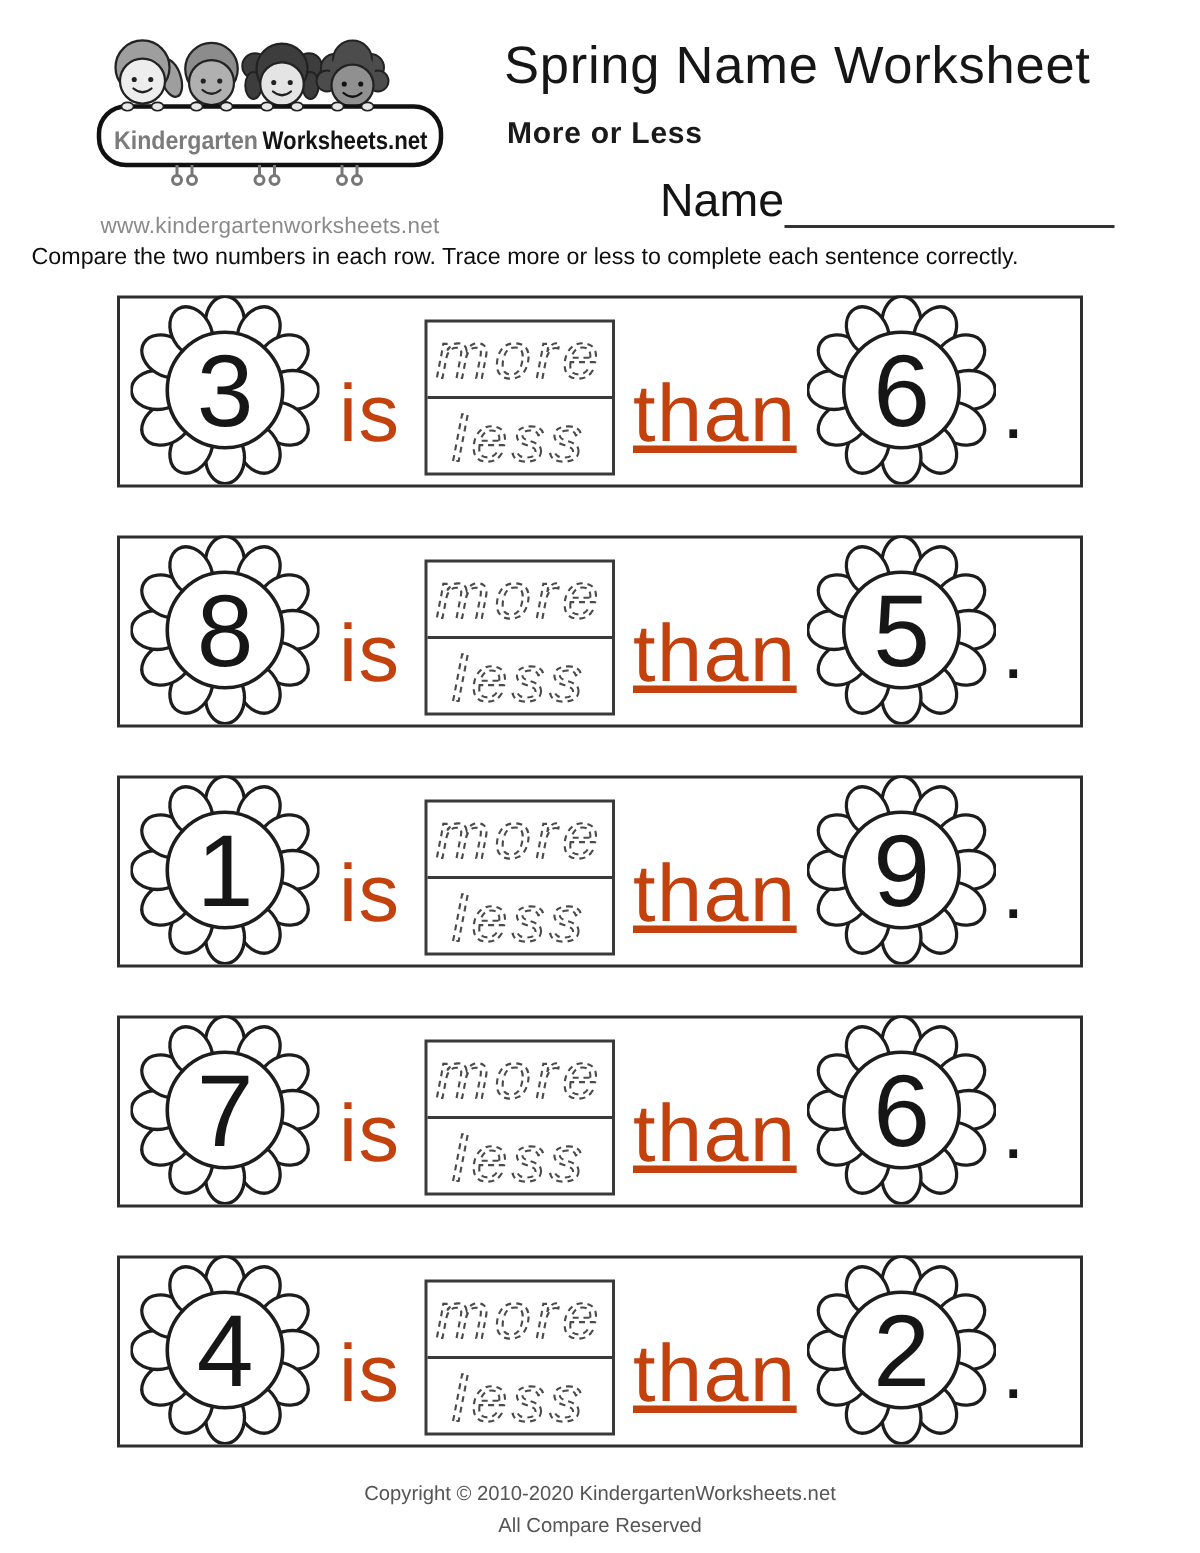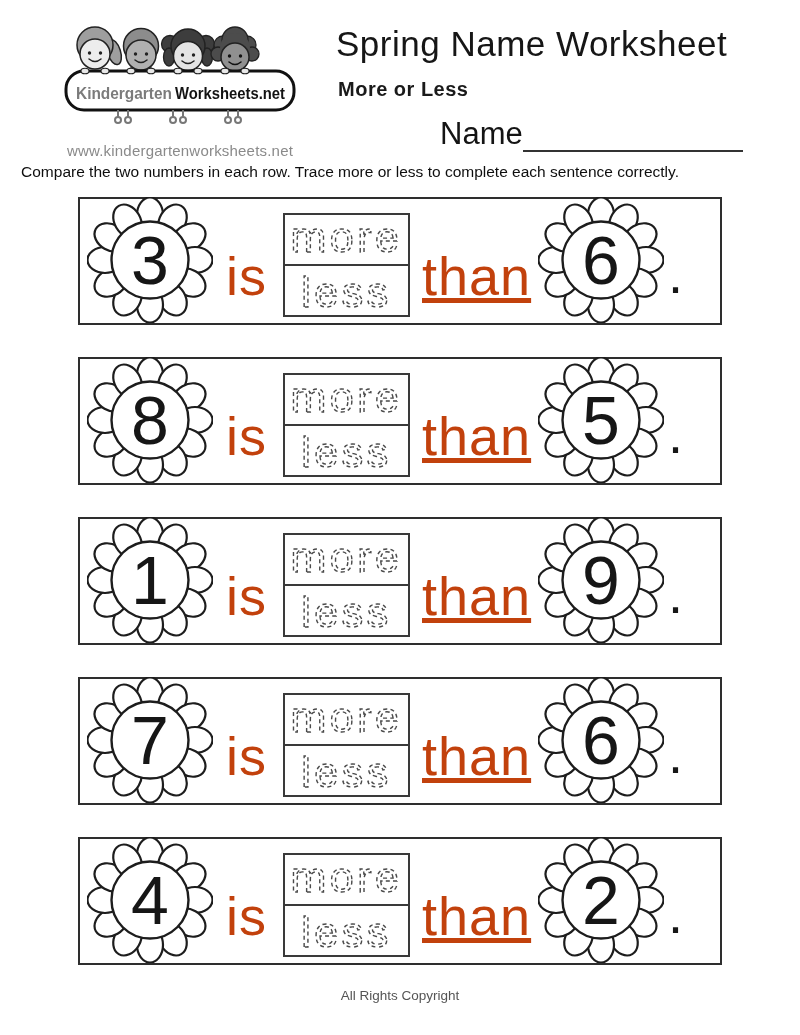--- a/index.html
+++ b/index.html
@@ -34,21 +34,21 @@
   .flower.right { left:458px; }
   .flower-number { font-family:"Liberation Sans", sans-serif; font-size:68px;
                    fill:#161616; }
   .word { position:absolute; font-size:54px; line-height:1; color:#c2410c;
           letter-spacing:1px; }
   .word-is   { left:146px; top:50px; }
   .word-than { left:342px; top:50px;text-decoration:underline; }
   .sentence-period { position:absolute; left:588px; top:48px; font-size:54px;
                      line-height:1; color:#161616; }
   .trace-box { position:absolute; left:203px; top:14px; width:123px;
-               border:2px solid #3a3a3a; background:#fff; }
+               border:2px solid #3a3a3a; background:#fff;font-style:italic; }
   .trace-half { height:49px; position:relative; }
   .trace-half.top { border-bottom:2px solid #3a3a3a; }
   .trace-text { fill:none; stroke:#4a4a4a; stroke-width:1.4;
                 stroke-dasharray:4 3.2; font-size:43px; letter-spacing:3.5px;
                 font-family:"Liberation Sans", sans-serif; }
 
   
   .footer { left:0; top:986px; width:800px; text-align:center; color:#555;
             font-size:13.5px; line-height:1.55; }
 </style>
@@ -295,14 +295,15 @@
     <svg class="flower right" viewBox="-63 -63 126 126">
       <use href="#flower-shape"></use>
       <text class="flower-number" x="0" y="24" text-anchor="middle">2</text>
     </svg>
     <span class="sentence-period">.</span>
   </div>
 
 </div>
 
 <div class="abs footer">
-  <div>All Rights Copyright</div>
+  <div>Copyright © 2010-2020 KindergartenWorksheets.net</div>
+  <div>All Compare Reserved</div>
 </div>
 
 </body></html>

